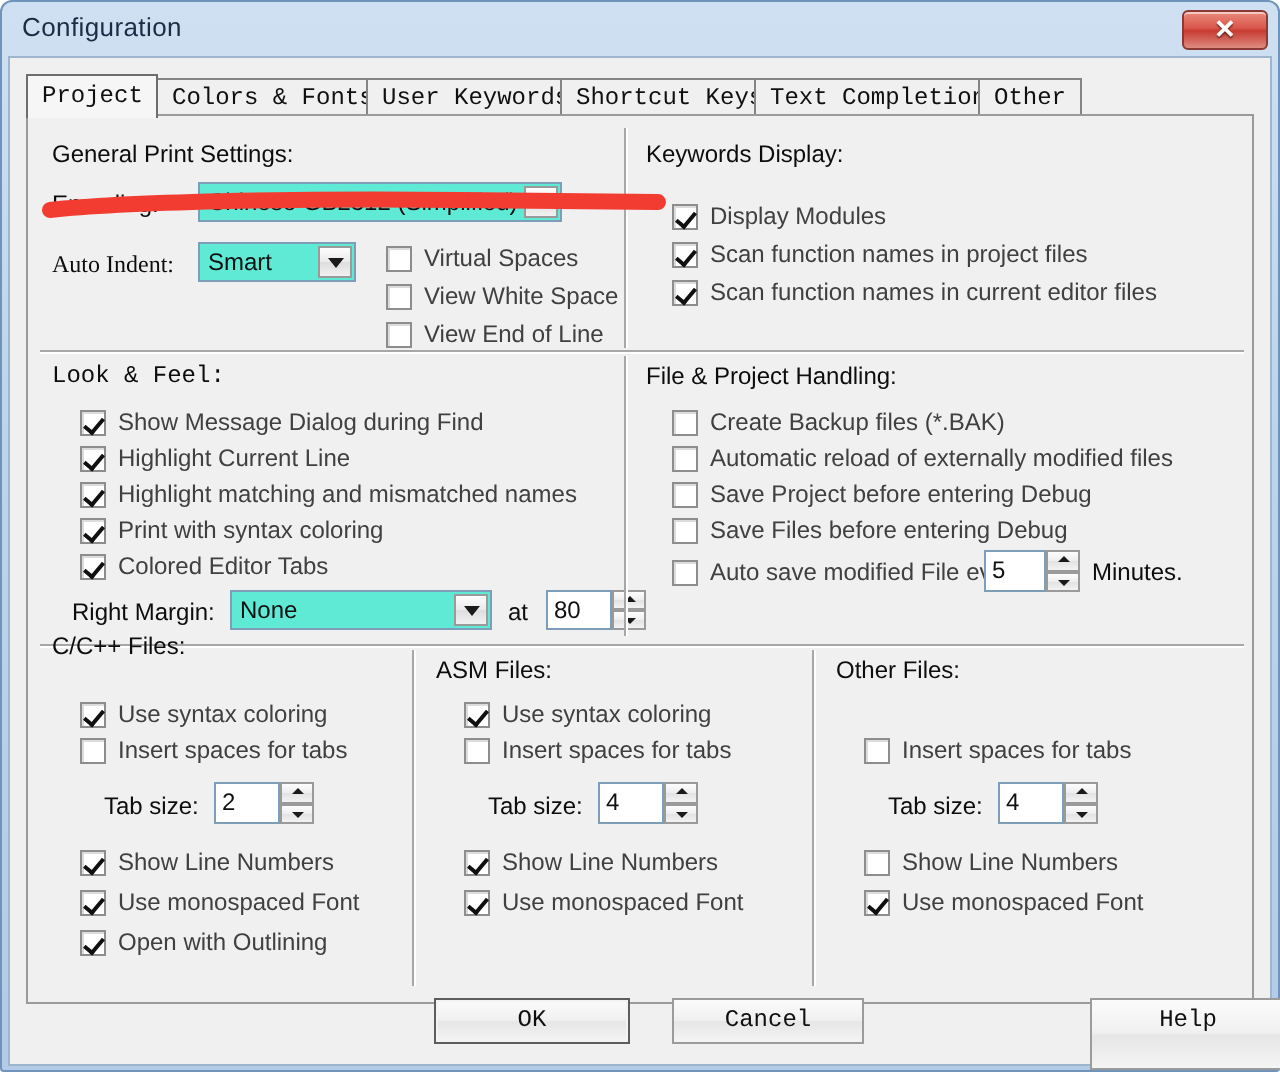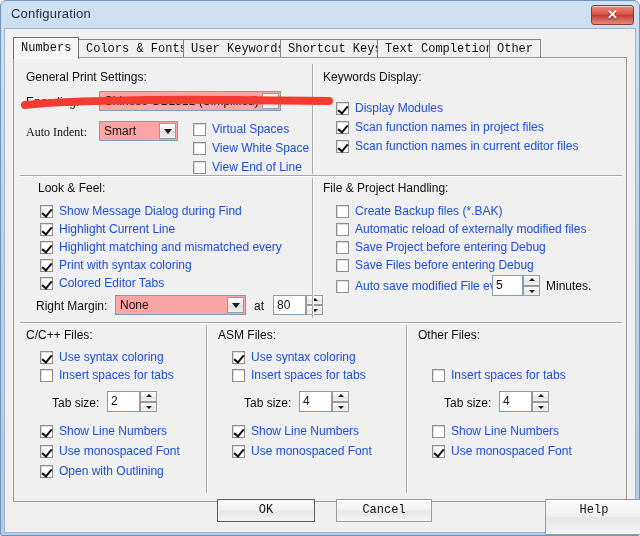--- a/index.html
+++ b/index.html
@@ -121,28 +121,28 @@
     content: "";
     position: absolute;
     left: 3px; top: 1px;
     width: 4px; height: 8px;
     border: solid #101010;
     border-width: 0 2px 2px 0;
     transform: rotate(40deg);
   }
   .cb .txt {
     position: absolute; left: 19px; top: 0;
-    font-size: 12px; color: #1d4ed8;
+    font-size: 12px; color: #404040;
     line-height: 15px;
   }
 
   
   .combo {
     position: absolute;
-    background: #fca5a5;
+    background: #5eead4;
     border: 1px solid #7e9db9;
     cursor: pointer;
   }
   .combo .val {
     position: absolute; left: 4px; top: 2px;
     font-size: 12px; color: #101010;
     white-space: nowrap;
     overflow: hidden;
   }
   .combo .arrowbtn {
@@ -225,21 +225,21 @@
   <div id="titlebar">
     <div id="title-text">Configuration</div>
     <div id="close-button">
       <div class="x">✕</div>
     </div>
   </div>
 
   <div id="client">
 
     <div id="tabstrip">
-      <div class="tab active" style="left:0px;">Numbers</div>
+      <div class="tab active" style="left:0px;">Project</div>
       <div class="tab" style="left:65px;">Colors &amp; Fonts</div>
       <div class="tab" style="left:170px;">User Keywords</div>
       <div class="tab" style="left:267px;">Shortcut Keys</div>
       <div class="tab" style="left:364px;">Text Completion</div>
       <div class="tab" style="left:476px;">Other</div>
     </div>
 
     <div id="tabpage">
 
       <div class="lbl section-title" style="left:12px; top:12px;">General Print Settings:</div>
@@ -283,33 +283,33 @@
         <span class="box checked"></span>
         <span class="txt">Scan function names in project files</span>
       </div>
       <div class="cb" style="left:322px; top:81px;">
         <span class="box checked"></span>
         <span class="txt">Scan function names in current editor files</span>
       </div>
 
       <div class="hrule" style="left:6px; top:117px; width:602px;"></div>
 
-      <div class="lbl section-title" style="left:24px; top:123px;">Look &amp; Feel:</div>
+      <div class="lbl section-title" style="left:12px; top:123px;font-family:Liberation Mono, monospace;">Look &amp; Feel:</div>
 
       <div class="cb" style="left:26px; top:146px;">
         <span class="box checked"></span>
         <span class="txt">Show Message Dialog during Find</span>
       </div>
       <div class="cb" style="left:26px; top:164px;">
         <span class="box checked"></span>
         <span class="txt">Highlight Current Line</span>
       </div>
       <div class="cb" style="left:26px; top:182px;">
         <span class="box checked"></span>
-        <span class="txt">Highlight matching and mismatched every</span>
+        <span class="txt">Highlight matching and mismatched names</span>
       </div>
       <div class="cb" style="left:26px; top:200px;">
         <span class="box checked"></span>
         <span class="txt">Print with syntax coloring</span>
       </div>
       <div class="cb" style="left:26px; top:218px;">
         <span class="box checked"></span>
         <span class="txt">Colored Editor Tabs</span>
       </div>
 
@@ -364,21 +364,21 @@
         <div class="btns" style="right:0;">
           <div class="b up"></div>
           <div class="b dn"></div>
         </div>
       </div>
 
       <div class="lbl" style="left:532px; top:221px;">Minutes.</div>
 
       <div class="hrule" style="left:6px; top:264px; width:602px;"></div>
 
-      <div class="lbl section-title" style="left:12px; top:270px;">C/C++ Files:</div>
+      <div class="lbl section-title" style="left:12px; top:258px;">C/C++ Files:</div>
 
       <div class="cb" style="left:26px; top:292px;">
         <span class="box checked"></span>
         <span class="txt">Use syntax coloring</span>
       </div>
       <div class="cb" style="left:26px; top:310px;">
         <span class="box"></span>
         <span class="txt">Insert spaces for tabs</span>
       </div>
 

